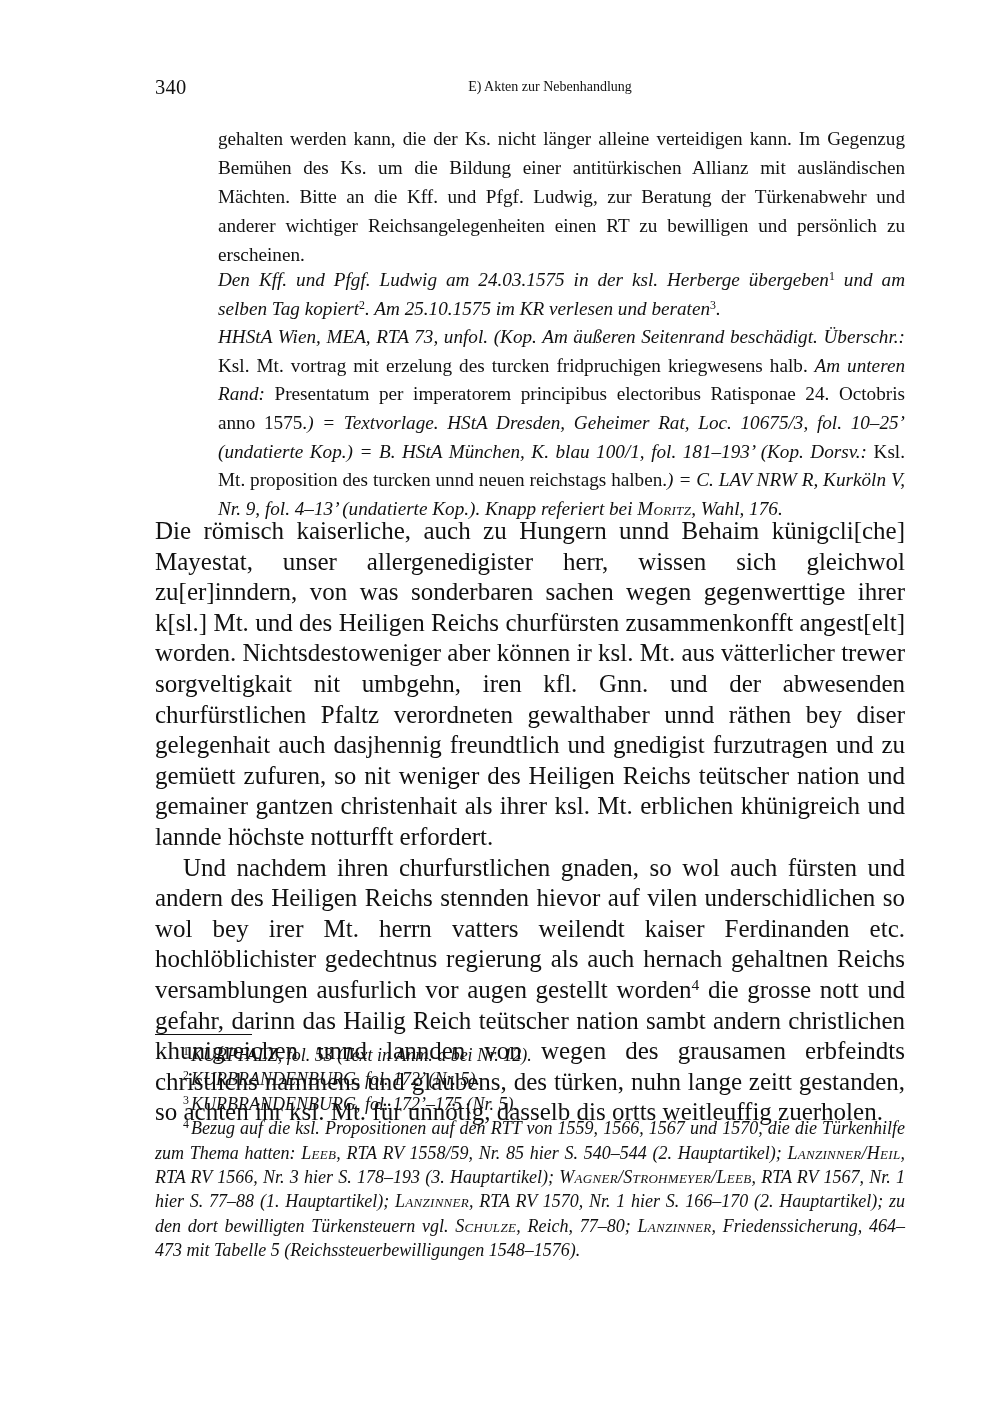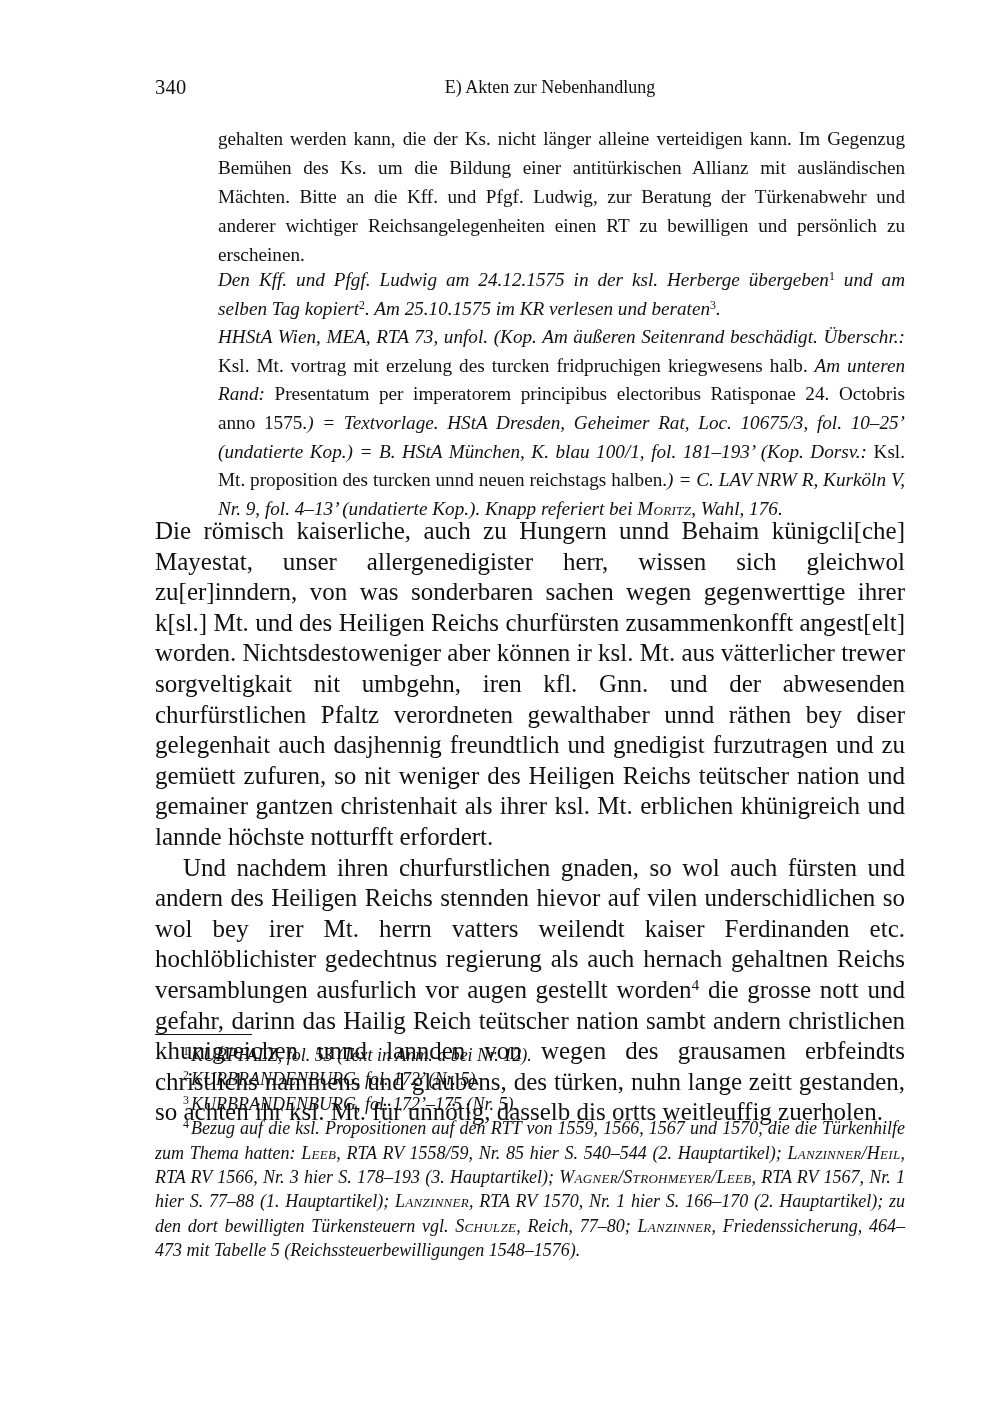--- a/index.html
+++ b/index.html
@@ -38,21 +38,21 @@
     left: 0;
     top: 0;
     letter-spacing: 0.2px;
   }
   .runhead .rh-title {
     position: absolute;
     left: 0;
     top: 0;
     width: 750px;
     text-align: center;
-    font-size: 18px;
+    font-size: 14px;
     padding-left: 40px;
     box-sizing: border-box;
   }
 
   
   .body-col {
     position: absolute;
     left: 155px;
     width: 750px;
   }
@@ -163,21 +163,21 @@
     <span class="folio">340</span>
     <span class="rh-title">E) Akten zur Nebenhandlung</span>
   </div>
 
   <div class="inset-col regest">
     <span>gehalten werden kann, die der Ks. nicht länger alleine verteidigen kann. Im Gegenzug Bemühen des Ks. um die Bildung einer antitürkischen Allianz mit ausländischen Mächten. Bitte an die Kff. und Pfgf. Ludwig, zur Beratung der Türkenabwehr und anderer wichtiger Reichsangelegenheiten einen RT zu bewilligen und persönlich zu erscheinen.</span>
   </div>
 
   <div class="inset-col prov">
     <div>
-      <span class="it">Den Kff. und Pfgf. Ludwig am 24.12.1575 in der ksl. Herberge übergeben</span><sup class="fnmark">1</sup><span class="it"> und am selben Tag kopiert</span><sup class="fnmark">2</sup><span class="it">. Am 25.10.1575 im KR verlesen und beraten</span><sup class="fnmark">3</sup><span class="it">.</span>
+      <span class="it">Den Kff. und Pfgf. Ludwig am 24.03.1575 in der ksl. Herberge übergeben</span><sup class="fnmark">1</sup><span class="it"> und am selben Tag kopiert</span><sup class="fnmark">2</sup><span class="it">. Am 25.10.1575 im KR verlesen und beraten</span><sup class="fnmark">3</sup><span class="it">.</span>
     </div>
     <div>
       <span class="it">HHStA Wien, MEA, RTA 73, unfol. (Kop. Am äußeren Seitenrand beschädigt. Überschr.:</span><span class="ro"> Ksl. Mt. vortrag mit erzelung des turcken fridpruchigen kriegwesens halb.</span><span class="it"> Am unteren Rand:</span><span class="ro"> Presentatum per imperatorem principibus electoribus Ratisponae 24. Octobris anno 1575.</span><span class="it">) = Textvorlage. HStA Dresden, Geheimer Rat, Loc. 10675/3, fol. 10–25’ (undatierte Kop.) = B. HStA München, K. blau 100/1, fol. 181–193’ (Kop. Dorsv.:</span><span class="ro"> Ksl. Mt. proposition des turcken unnd neuen reichstags halben.</span><span class="it">) = C. LAV NRW R, Kurköln V, Nr. 9, fol. 4–13’ (undatierte Kop.). Knapp referiert bei </span><span class="sc">Moritz</span><span class="it">, Wahl, 176.</span>
     </div>
   </div>
 
   <div class="body-col maintext">
     <p><span>Die römisch kaiserliche, auch zu Hungern unnd Behaim künigcli[che] Mayestat, unser allergenedigister herr, wissen sich gleichwol zu[er]inndern, von was sonderbaren sachen wegen gegenwerttige ihrer k[sl.] Mt. und des Heiligen Reichs churfürsten zusammenkonfft angest[elt] worden. Nichtsdestoweniger aber können ir ksl. Mt. aus vätterlicher trewer sorgveltigkait nit umbgehn, iren kfl. Gnn. und der abwesenden churfürstlichen Pfaltz verordneten gewalthaber unnd räthen bey diser gelegenhait auch dasjhennig freundtlich und gnedigist furzutragen und zu gemüett zufuren, so nit weniger des Heiligen Reichs teütscher nation und gemainer gantzen christenhait als ihrer ksl. Mt. erblichen khünigreich und lannde höchste notturfft erfordert.</span></p>
     <p class="indent"><span>Und nachdem ihren churfurstlichen gnaden, so wol auch fürsten und andern des Heiligen Reichs stennden hievor auf vilen underschidlichen so wol bey irer Mt. herrn vatters weilendt kaiser Ferdinanden etc. hochlöblichister gedechtnus regierung als auch hernach gehaltnen Reichs versamblungen ausfurlich vor augen gestellt worden</span><sup class="fnmark">4</sup><span> die grosse nott und gefahr, darinn das Hailig Reich teütscher nation sambt andern christlichen khunigreichen unnd lannden von wegen des grausamen erbfeindts christlichs nammens und glaubens, des türken, nuhn lange zeitt gestanden, so achten ihr ksl. Mt. für unnötig, dasselb dis ortts weitleuffig zuerholen.</span></p>
   </div>

